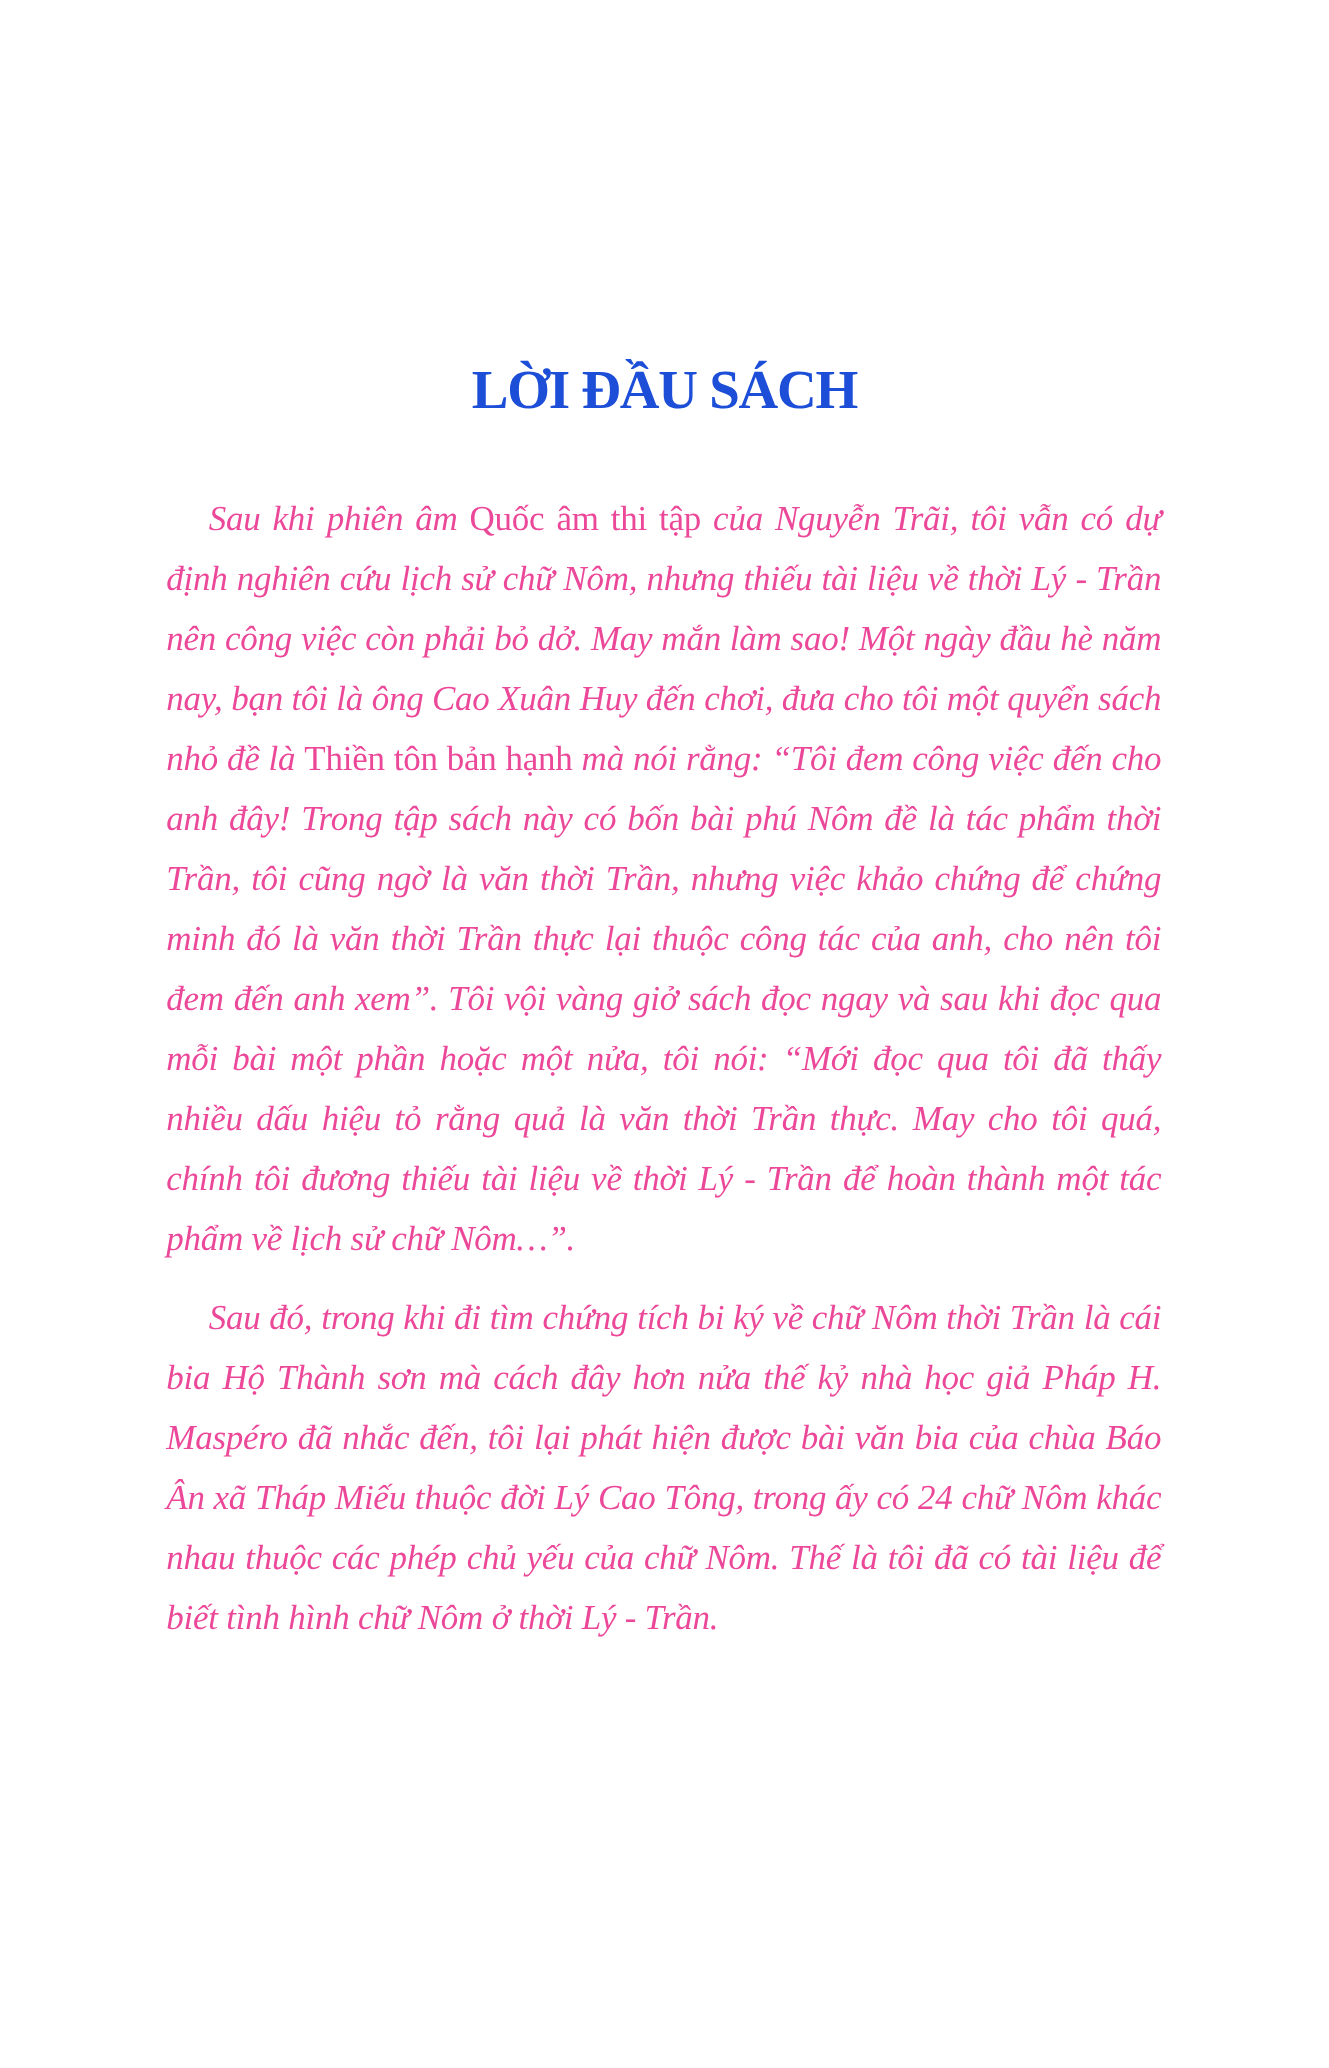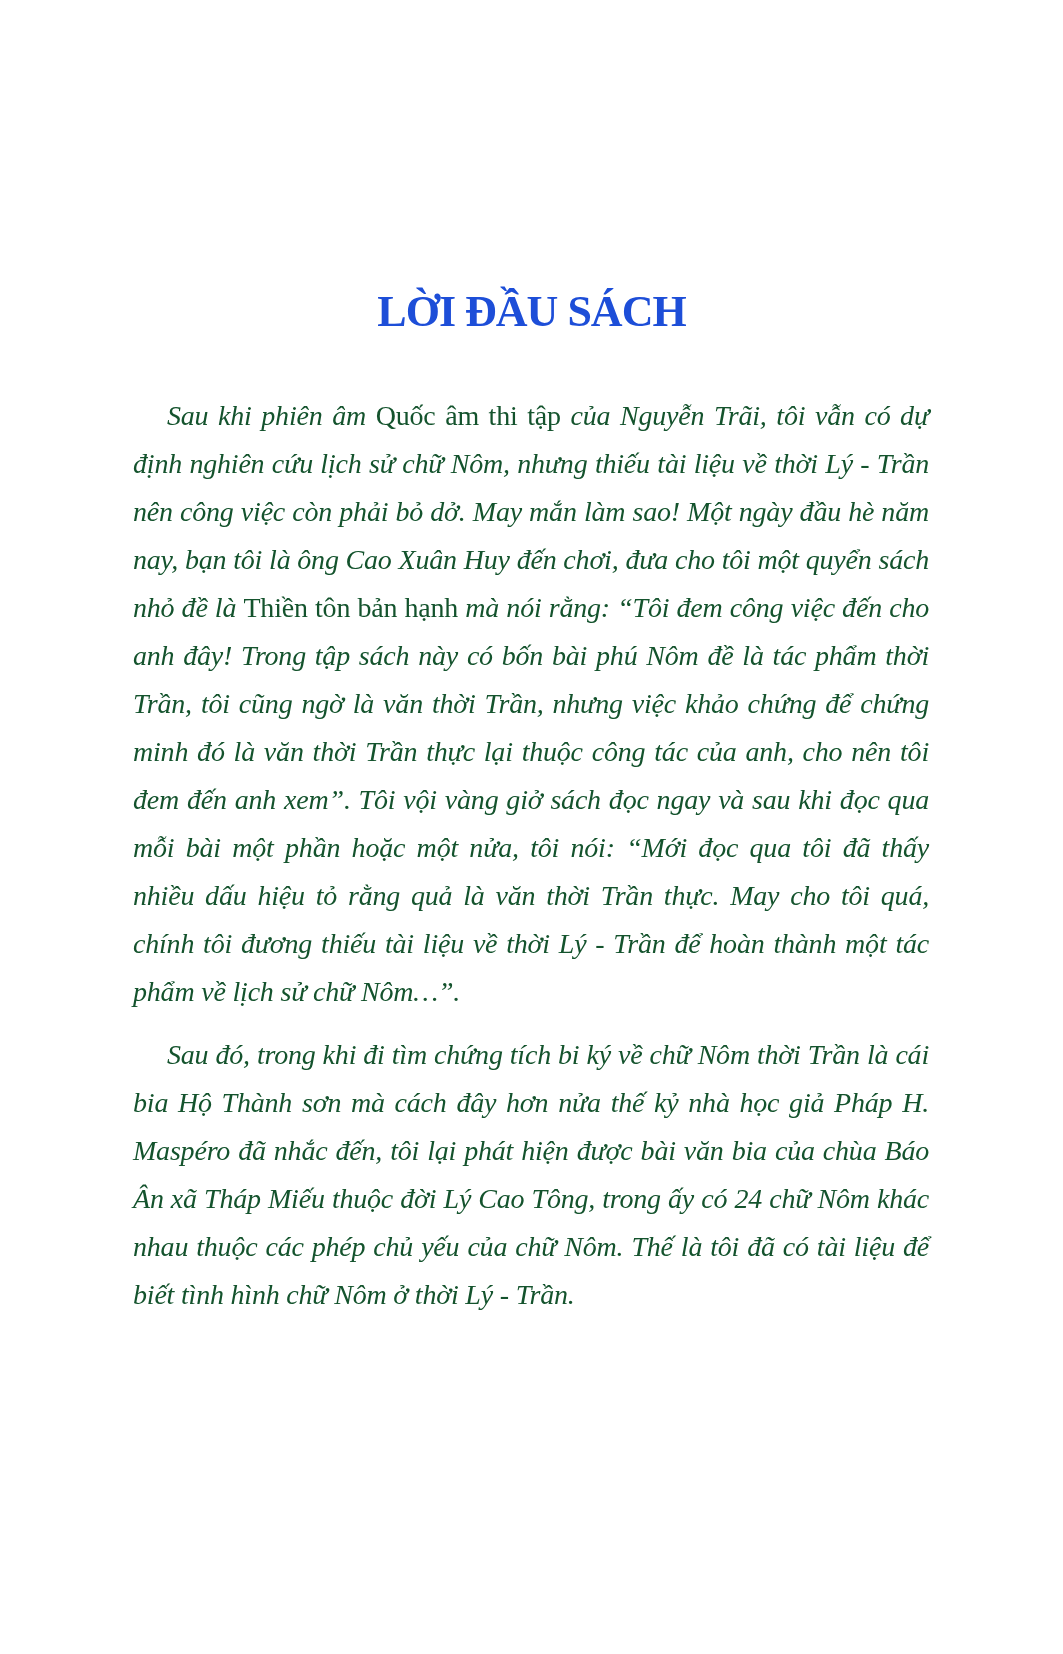--- a/index.html
+++ b/index.html
@@ -32,21 +32,21 @@
     position: absolute;
     top: 392px;
     left: 133px;
     width: 796px;
     font-family: "Liberation Serif", serif;
     font-style: italic;
     font-size: 28px;
     line-height: 48px;
     letter-spacing: -0.2px;
     text-align: justify;
-    color: #14532d;
+    color: #ec4899;
   }
   .content p {
     margin: 0 0 15px 0;
     text-indent: 34px;
   }
   .run-upright {
     font-style: normal;
   }
   .run-italic {
     font-style: italic;

